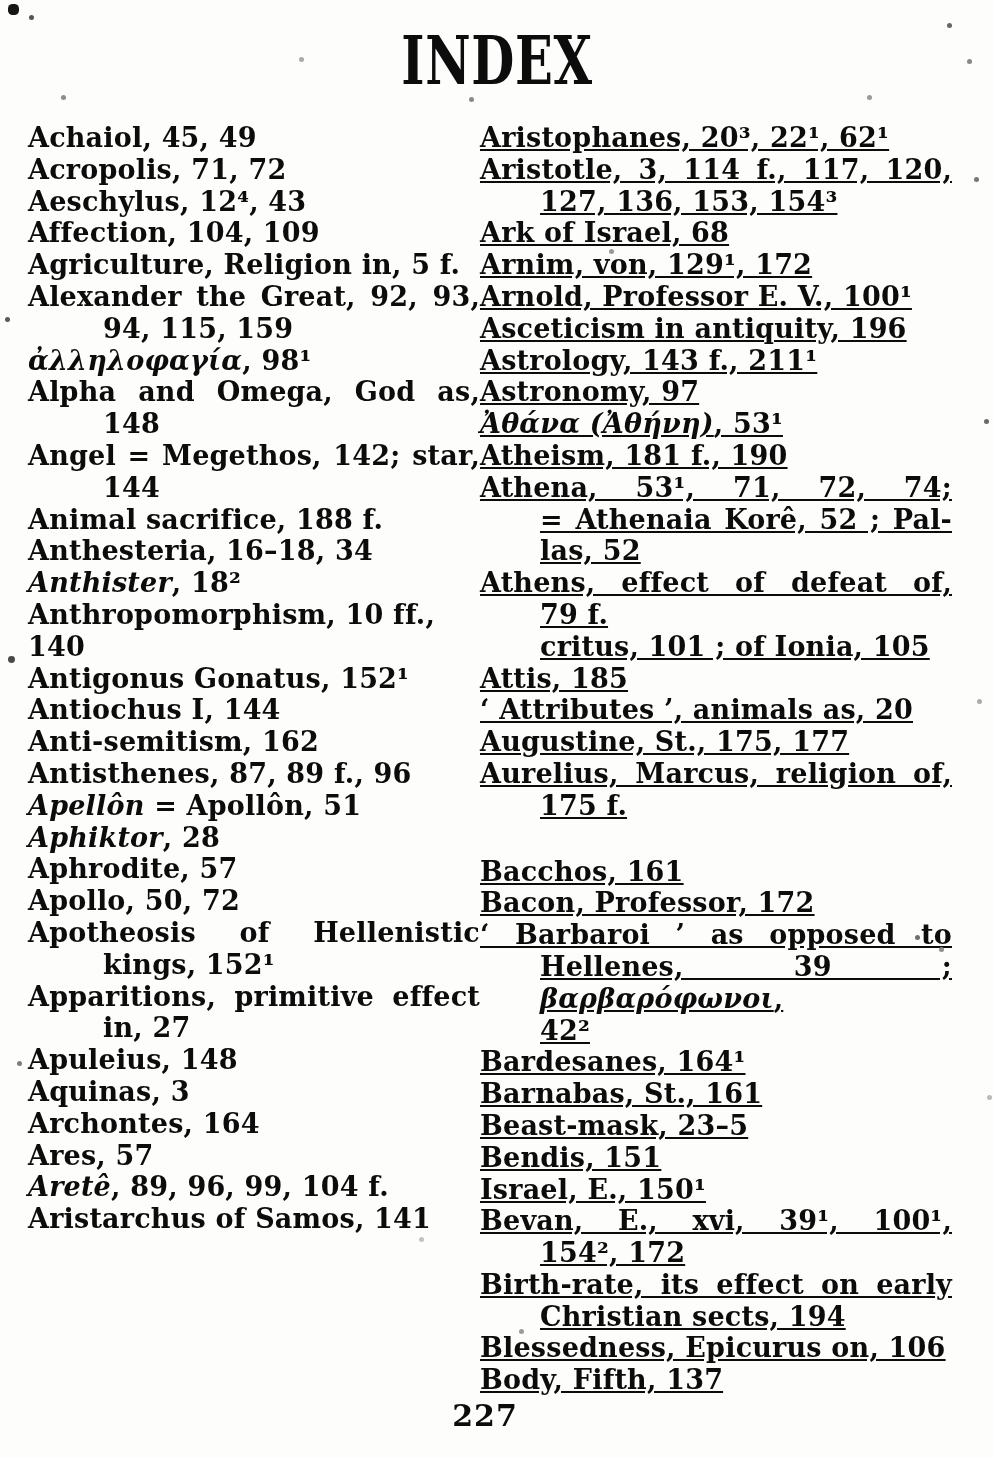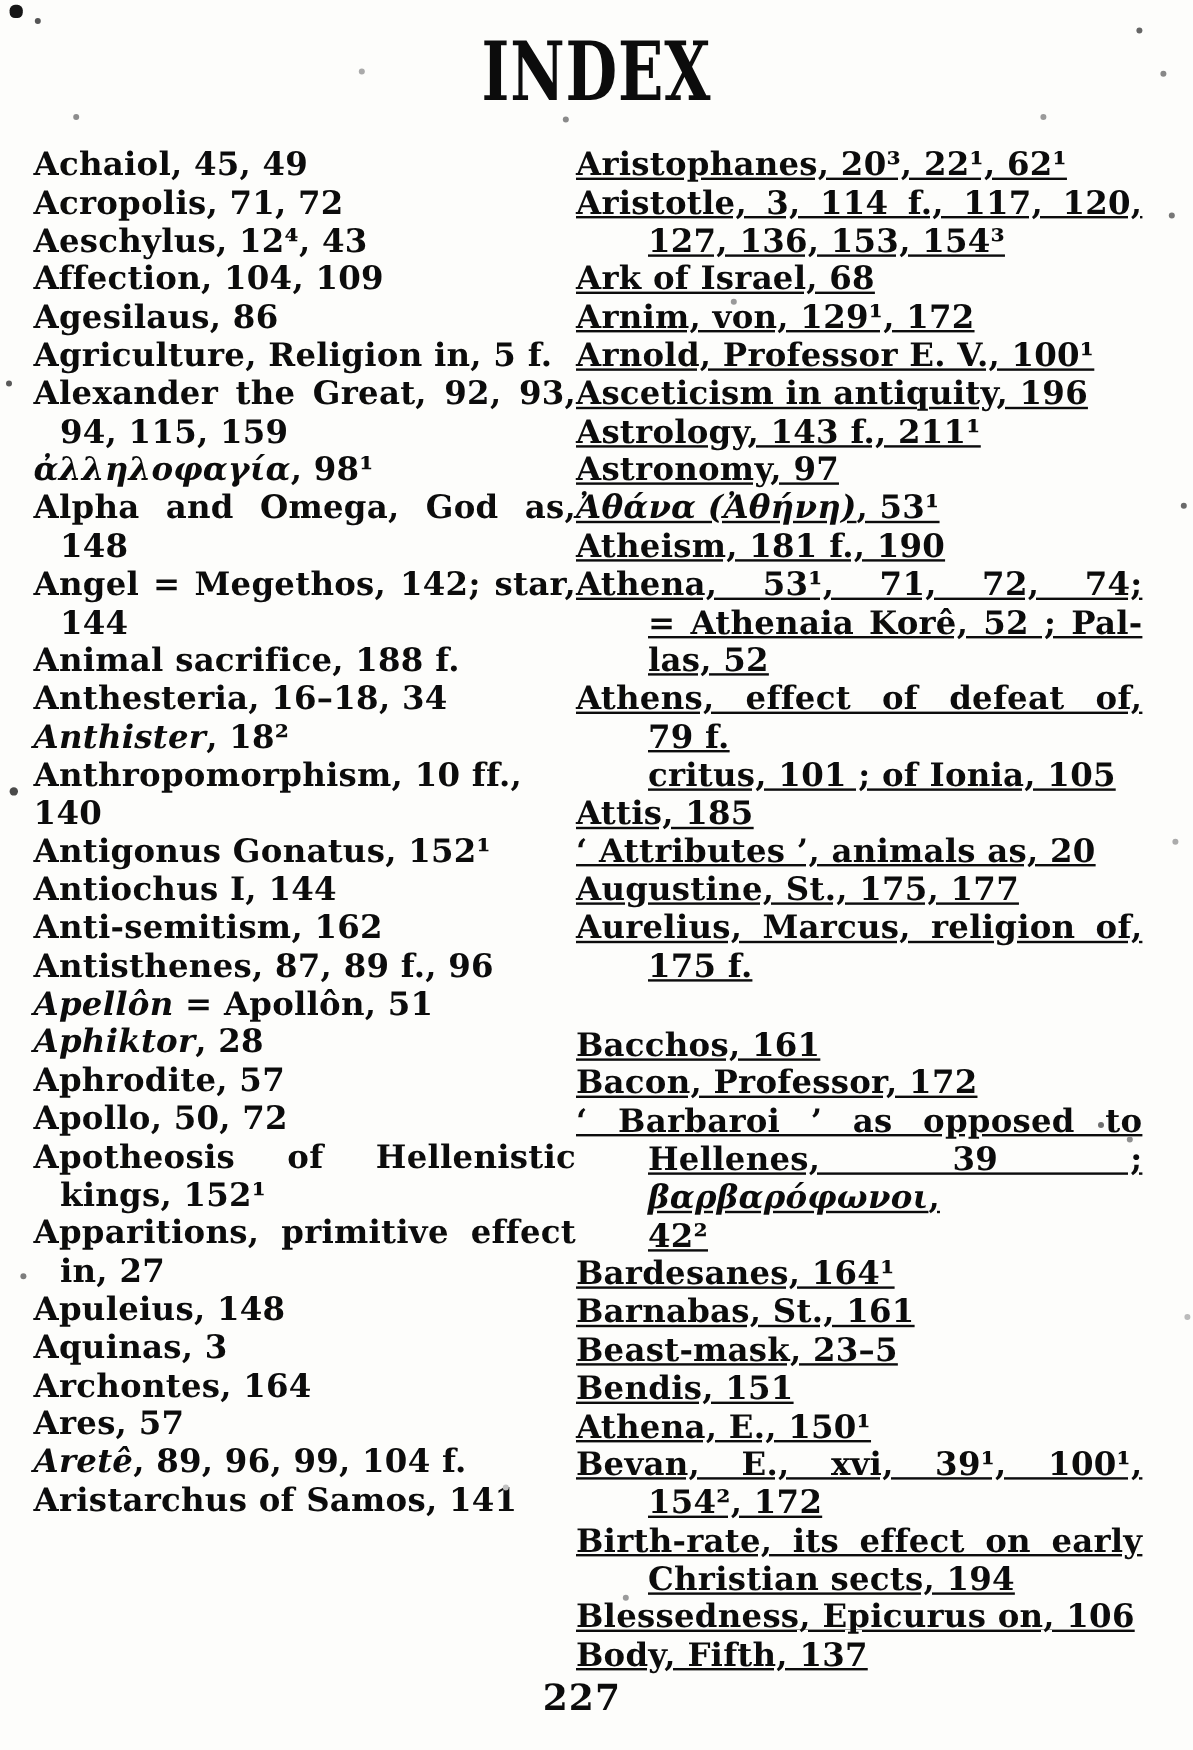--- a/index.html
+++ b/index.html
@@ -22,21 +22,21 @@
   }
   .columns{
     position:absolute;top:122px;left:28px;
     display:flex;
   }
   .col{font-size:27px;line-height:31.8px;letter-spacing:0.2px;}
   .col-left{width:452px;}
   .col-right{width:472px;text-decoration:underline;}
   .line{text-align:left;}
   .line.justify{text-align:justify;text-align-last:justify;}
-  .line.cont{margin-left:22px;}
+  .line.cont{margin-left:75px;}
   .col-right .line.cont{margin-left:60px;}
   .spacer{height:34px;}
   .it{font-style:italic;}
   .page-number{
     position:absolute;top:1398px;left:0;right:0;
     text-align:center;font-size:30px;letter-spacing:1px;
     transform:translateX(-12px);
   }
   
   .noise{
@@ -79,23 +79,20 @@
         <div class="entry">
           <div class="line"><span>Acropolis, 71, 72</span></div>
         </div>
         <div class="entry">
           <div class="line"><span>Aeschylus, 12⁴, 43</span></div>
         </div>
         <div class="entry">
           <div class="line"><span>Affection, 104, 109</span></div>
         </div>
         <div class="entry">
-          <div class="line"><span>Agesilaus, 86</span></div>
-        </div>
-        <div class="entry">
           <div class="line"><span>Agriculture, Religion in, 5 f.</span></div>
         </div>
         <div class="entry">
           <div class="line justify"><span>Alexander the Great, 92, 93,</span></div>
           <div class="line cont"><span>94, 115, 159</span></div>
         </div>
         <div class="entry">
           <div class="line"><span class="it">ἀλληλοφαγία</span><span>, 98¹</span></div>
         </div>
         <div class="entry">
@@ -244,21 +241,21 @@
         <div class="entry">
           <div class="line"><span>Barnabas, St., 161</span></div>
         </div>
         <div class="entry">
           <div class="line"><span>Beast-mask, 23–5</span></div>
         </div>
         <div class="entry">
           <div class="line"><span>Bendis, 151</span></div>
         </div>
         <div class="entry">
-          <div class="line"><span>Athena, E., 150¹</span></div>
+          <div class="line"><span>Israel, E., 150¹</span></div>
         </div>
         <div class="entry">
           <div class="line justify"><span>Bevan, E., xvi, 39¹, 100¹,</span></div>
           <div class="line cont"><span>154², 172</span></div>
         </div>
         <div class="entry">
           <div class="line justify"><span>Birth-rate, its effect on early</span></div>
           <div class="line cont"><span>Christian sects, 194</span></div>
         </div>
         <div class="entry">

